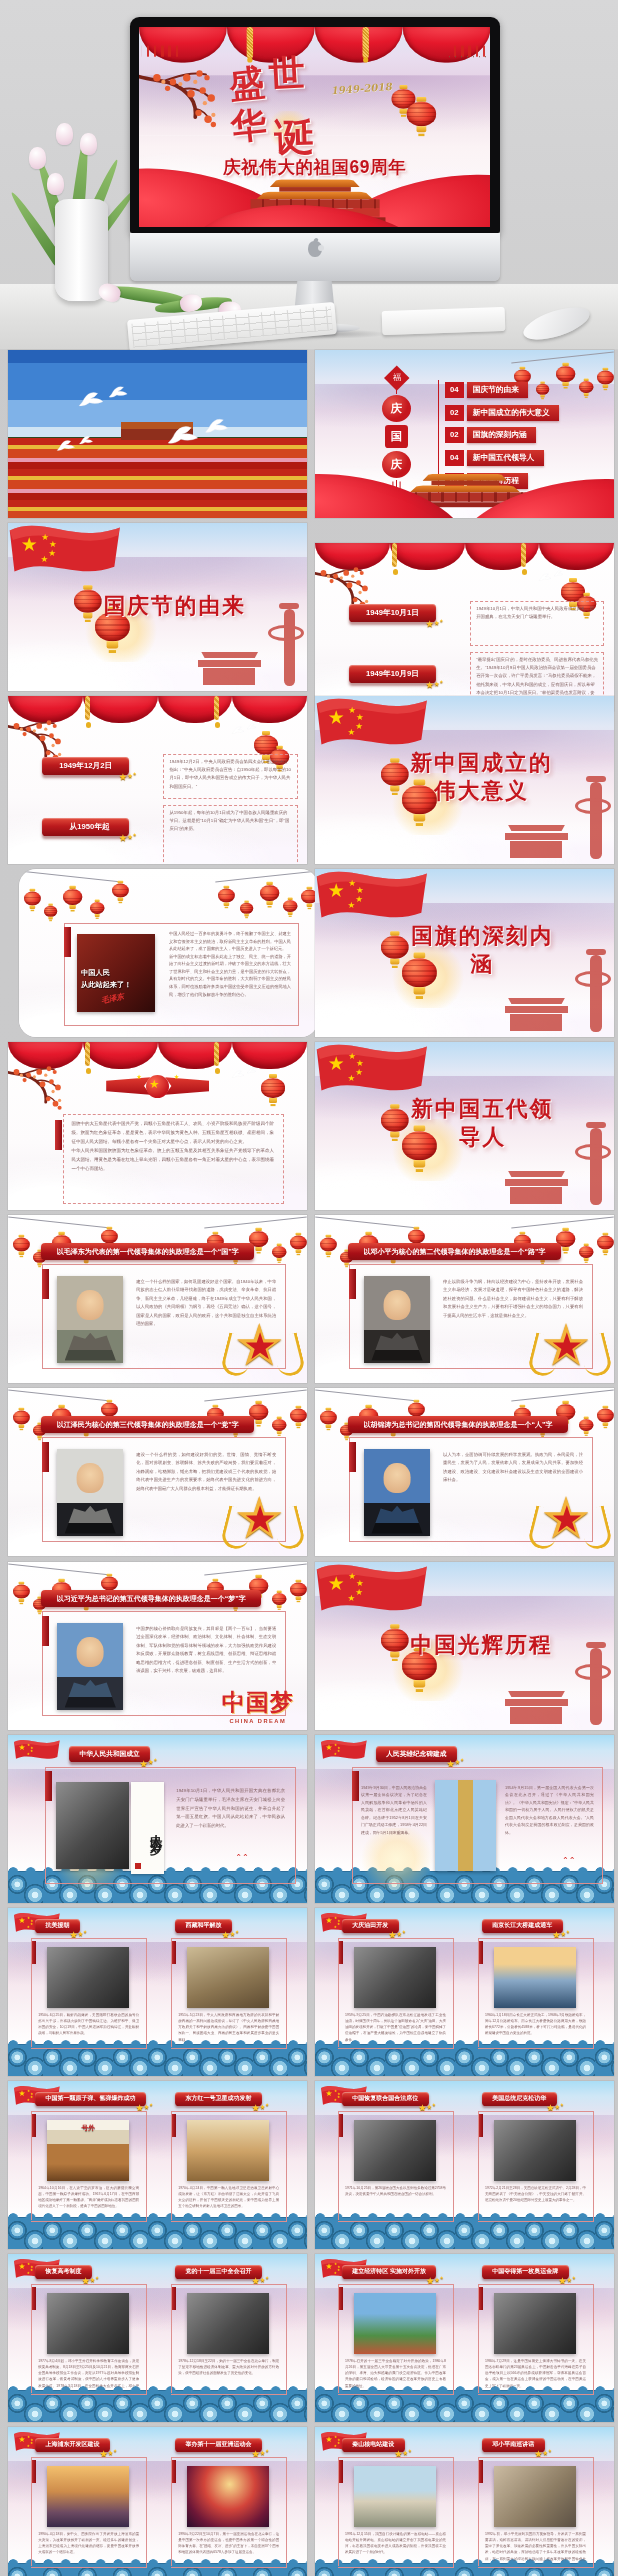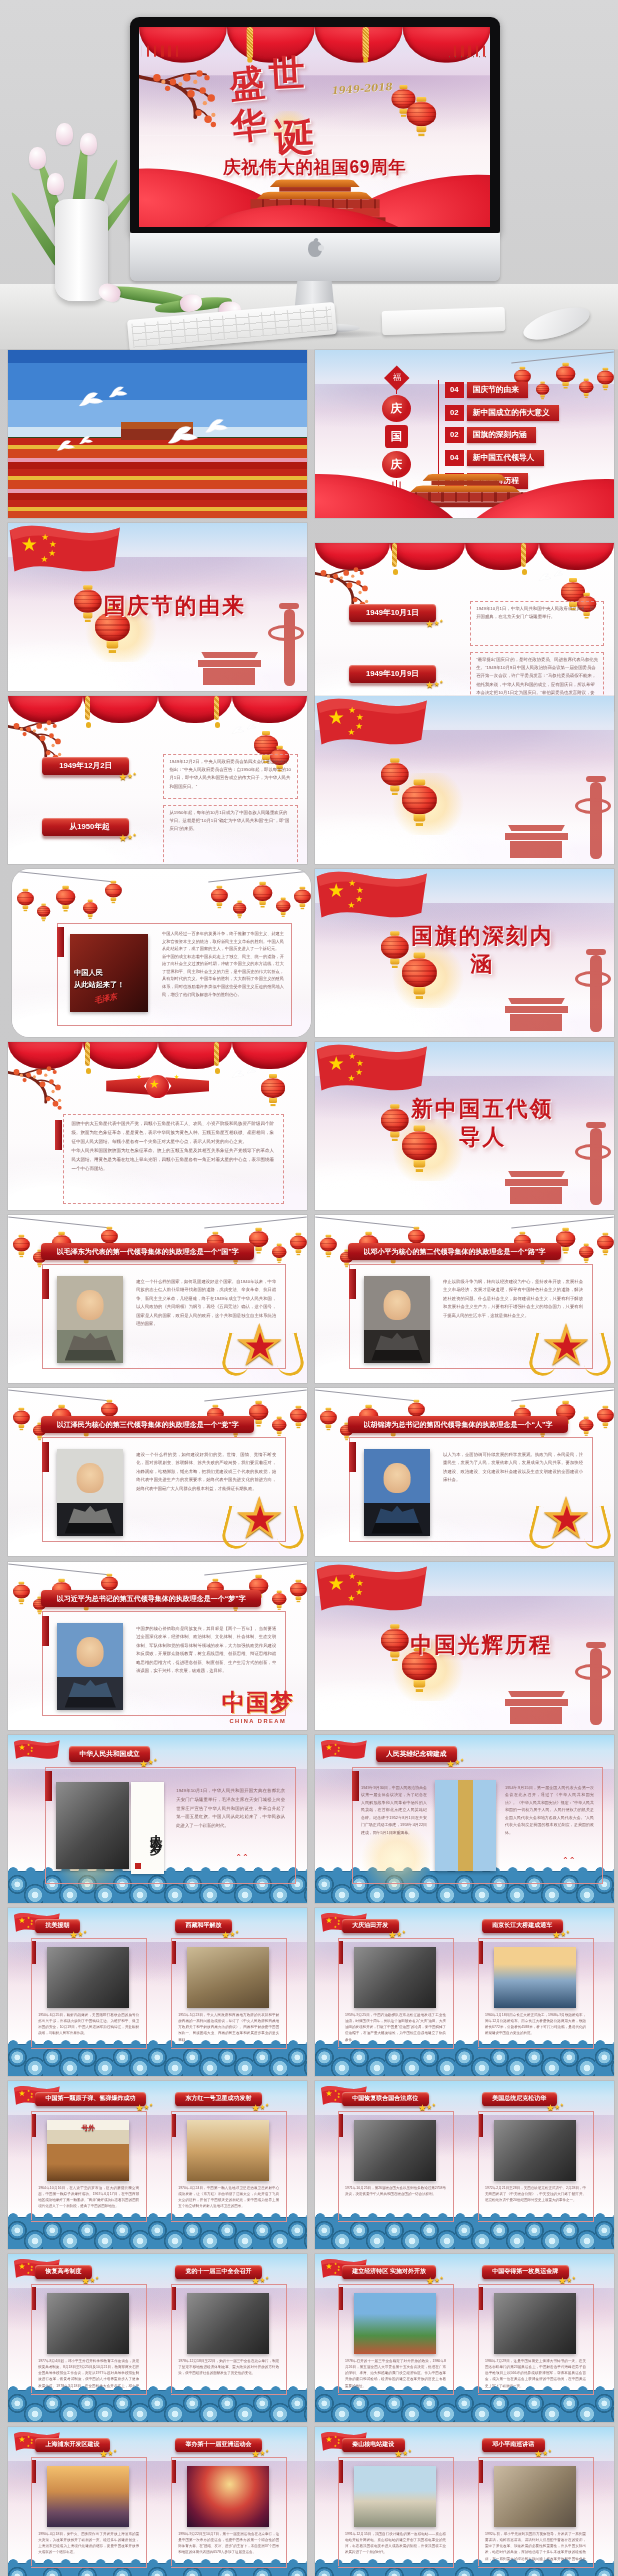--- a/index.html
+++ b/index.html
@@ -549,30 +549,32 @@
           <text x="55" y="44" font-size="11" fill="#ffd400">★</text>
           <text x="45" y="52" font-size="11" fill="#ffd400">★</text>
         </svg>
       </div>
       <div class="lan" style="left: 66px; top: 61px; transform: scale(1.15); transform-origin: left top;">
         <div class="bd"></div>
       </div>
       <div class="lan" style="left: 87px; top: 82px; transform: scale(1.45); transform-origin: left top;">
         <div class="bd"></div>
       </div>
+      <div class="sec-title" style="left: 50%; top: 50%; transform: translate(-38%, -55%); text-align: center;">新中国成立的
+伟大意义</div>
       <div class="pcut">
         <i class="pc-col"></i>
         <i class="pc-ring"></i>
         <i class="pc-cap"></i>
         <i class="pc-g1"></i>
         <i class="pc-g2"></i>
         <i class="pc-g3"></i>
       </div>
     </div>
-    <div class="cell bgW" style="left: 12px; top: 869px; border-radius: 17px;">
+    <div class="cell bgW" style="left: 19px; top: 869px; border-radius: 17px;">
       <div class="clouds"></div>
       <div class="lstr" style="left: 0px; top: 7.2px; width: 103px; --r: 1; transform: rotate(6deg);"></div>
       <div class="lan" style="left: 5.2px; top: 18.5px; transform: scale(0.7); transform-origin: left top;">
         <div class="bd"></div>
       </div>
       <div class="lan" style="left: 25px; top: 34px; transform: scale(0.55); transform-origin: left top;">
         <div class="bd"></div>
       </div>
       <div class="lan" style="left: 44px; top: 15.5px; transform: scale(0.8); transform-origin: left top;">
         <div class="bd"></div>

